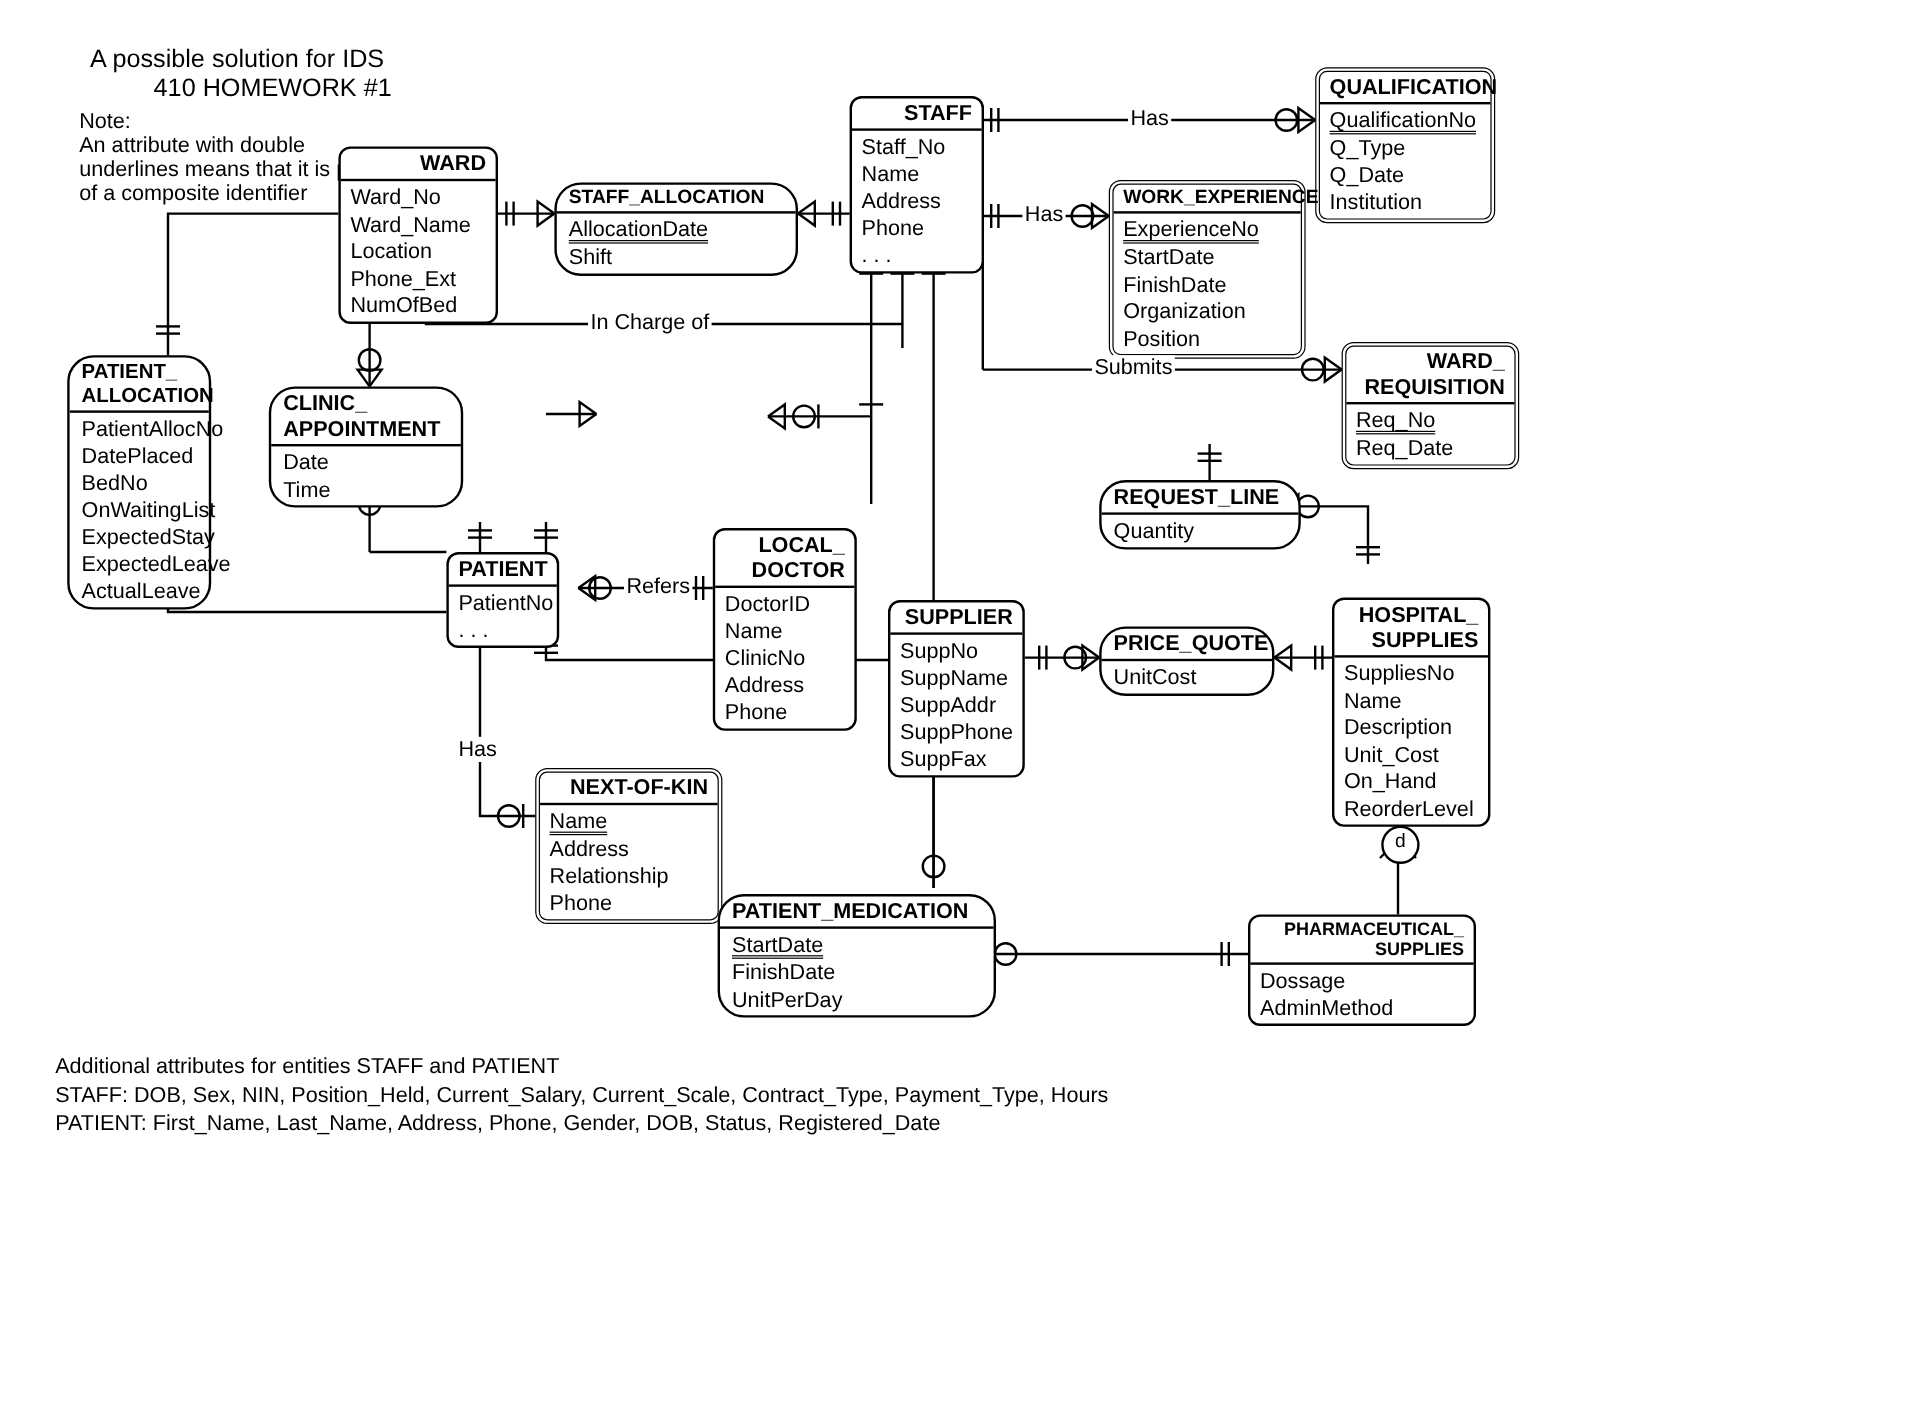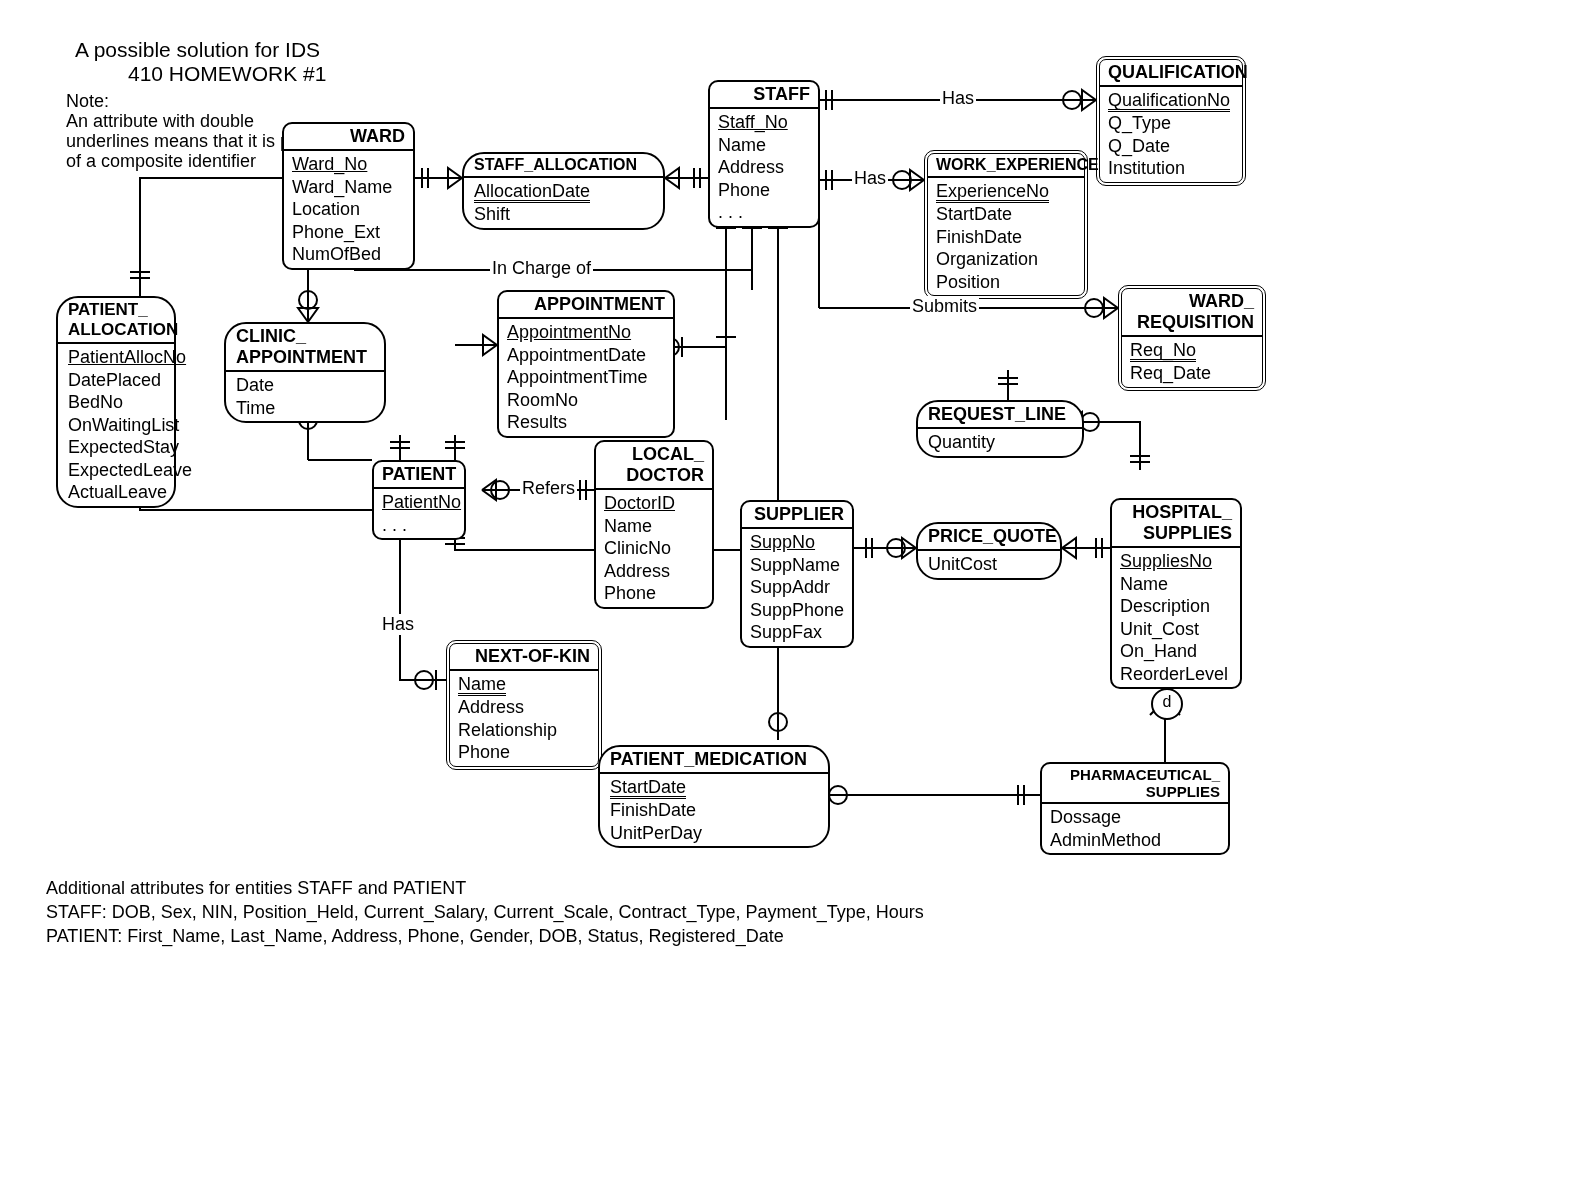--- a/index.html
+++ b/index.html
@@ -3,21 +3,21 @@
 <meta charset="utf-8">
 <style>
 html,body{margin:0;padding:0;font-family:Arial,Helvetica,sans-serif;background:#fff}
 #canvas{position:relative;width:1590px;height:1183px;background:#fff;font-size:18px;color:#000}
 .title{position:absolute;font-size:21px;font-weight:400}
 .note{position:absolute;font-size:18px;line-height:1.25}
 .entity{position:absolute;border:2px solid #000;border-radius:10px;background:#fff;font-size:18px;box-sizing:border-box}
 .entity.weak{border:4px double #000}
 .entity .hdr{font-weight:700;text-align:right;border-bottom:2px solid #000;padding:2px 8px}
 .entity .body{padding:2px 8px;line-height:1.25}
-.uline{text-decoration:underline}
+.uline{}
 .dbluline{border-bottom:3px double #000;display:inline-block;line-height:1}
 .assoc{position:absolute;border:2px solid #000;border-radius:22px;background:#fff;font-size:18px;box-sizing:border-box}
 .assoc .hdr{font-weight:700;border-bottom:2px solid #000;padding:2px 10px}
 .assoc .body{padding:2px 10px;line-height:1.25}
 svg.wire{position:absolute;left:0;top:0;width:1590px;height:1183px;pointer-events:none}
 svg.wire line,svg.wire polyline,svg.wire circle{stroke:#000;stroke-width:2;fill:none}
 .lbl{position:absolute;font-size:18px;background:#fff;padding:0 2px}
 .foot{position:absolute;font-size:18px;line-height:1.35}
 .disj{position:absolute;width:28px;height:28px;border:2px solid #000;border-radius:50%;background:#fff;font-size:16px;text-align:center;line-height:24px}
 </style>
@@ -230,30 +230,20 @@
 </div>
 
 <div class="assoc" style="left:224px;top:322px;width:162px">
   <div class="hdr" style="white-space:pre-line">CLINIC_ APPOINTMENT</div>
   <div class="body">
     <span>Date</span><br>
     <span>Time</span>
   </div>
 </div>
 
-<div class="entity" style="left:497px;top:290px;width:178px">
-  <div class="hdr">APPOINTMENT</div>
-  <div class="body">
-    <span class="uline">AppointmentNo</span><br>
-    <span>AppointmentDate</span><br>
-    <span>AppointmentTime</span><br>
-    <span>RoomNo</span><br>
-    <span>Results</span>
-  </div>
-</div>
 
 <div class="entity weak" style="left:1118px;top:285px;width:148px">
   <div class="hdr" style="white-space:pre-line">WARD_ REQUISITION</div>
   <div class="body">
     <span class="dbluline">Req_No</span><br>
     <span>Req_Date</span>
   </div>
 </div>
 
 <div class="assoc" style="left:916px;top:400px;width:168px">

